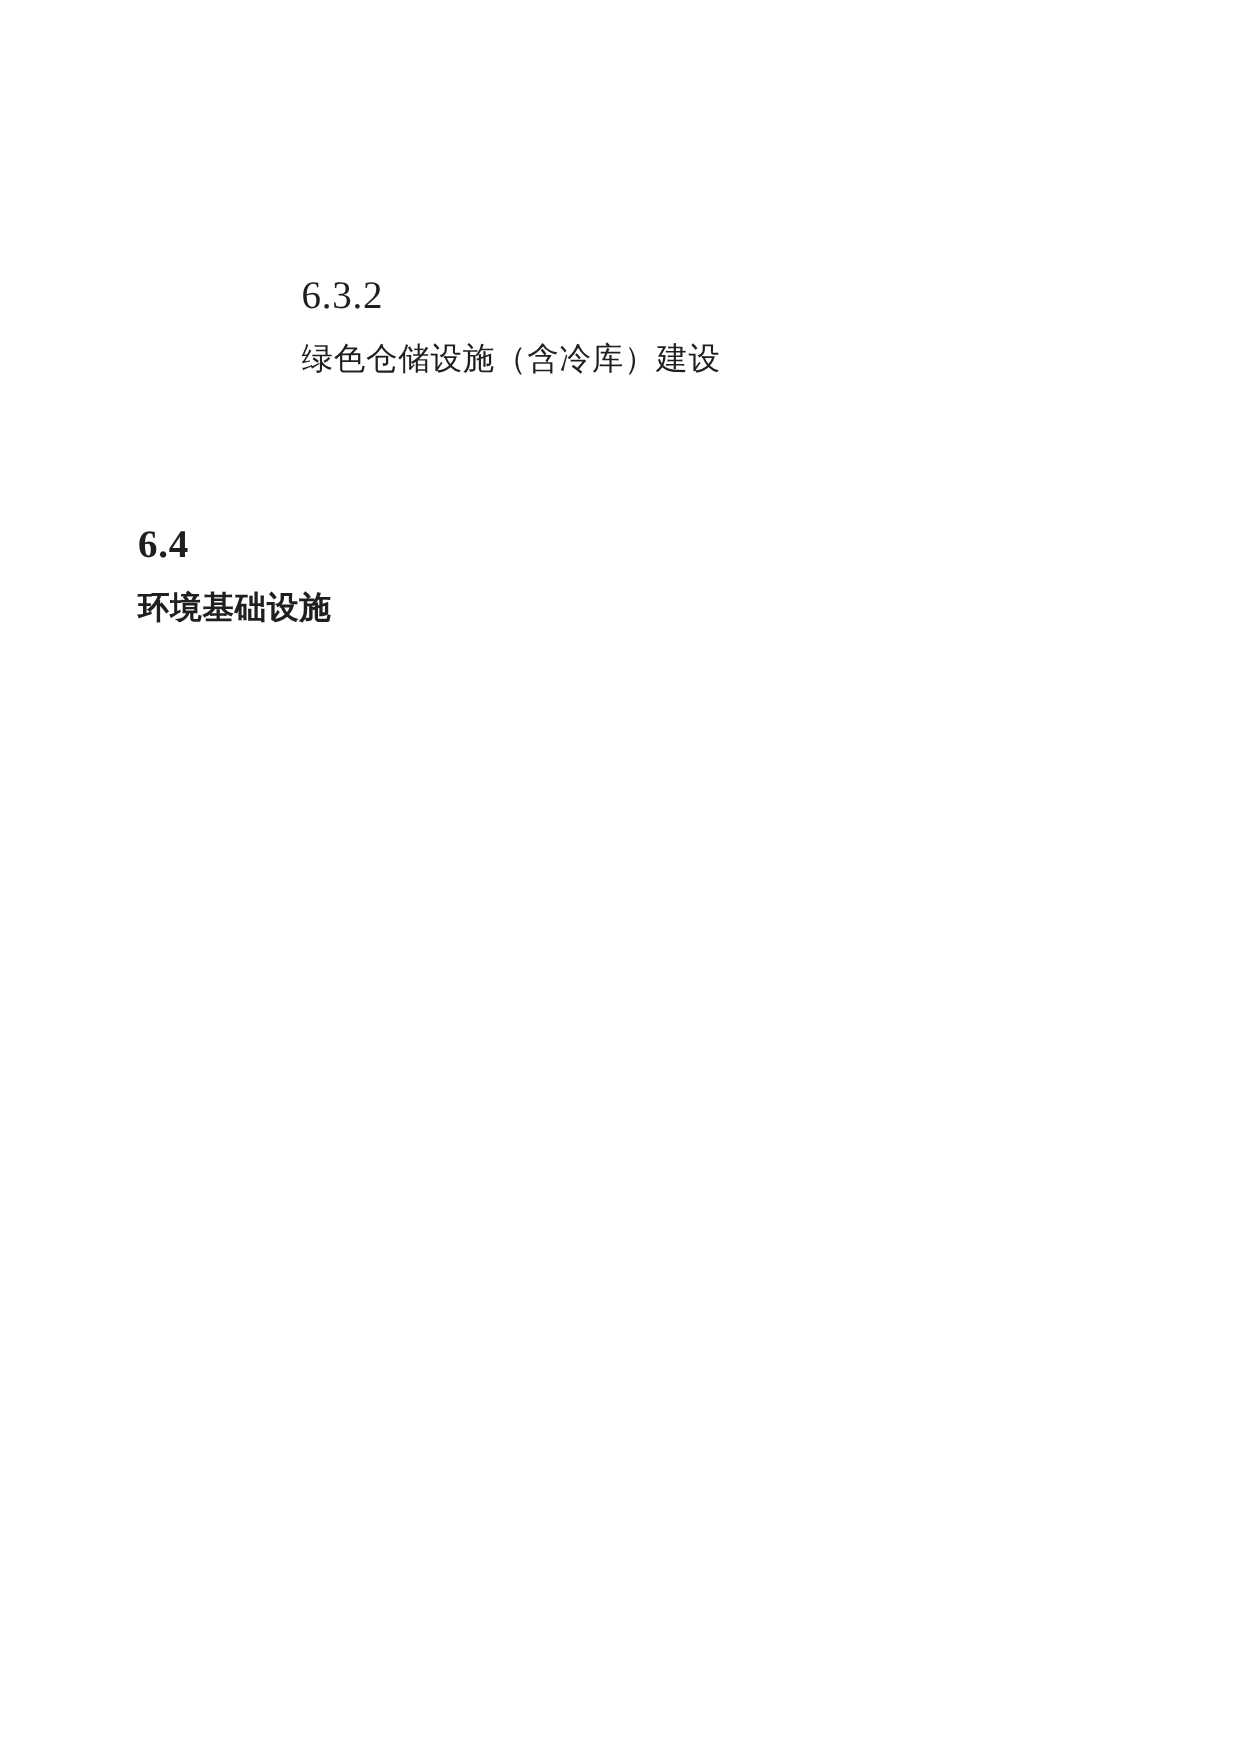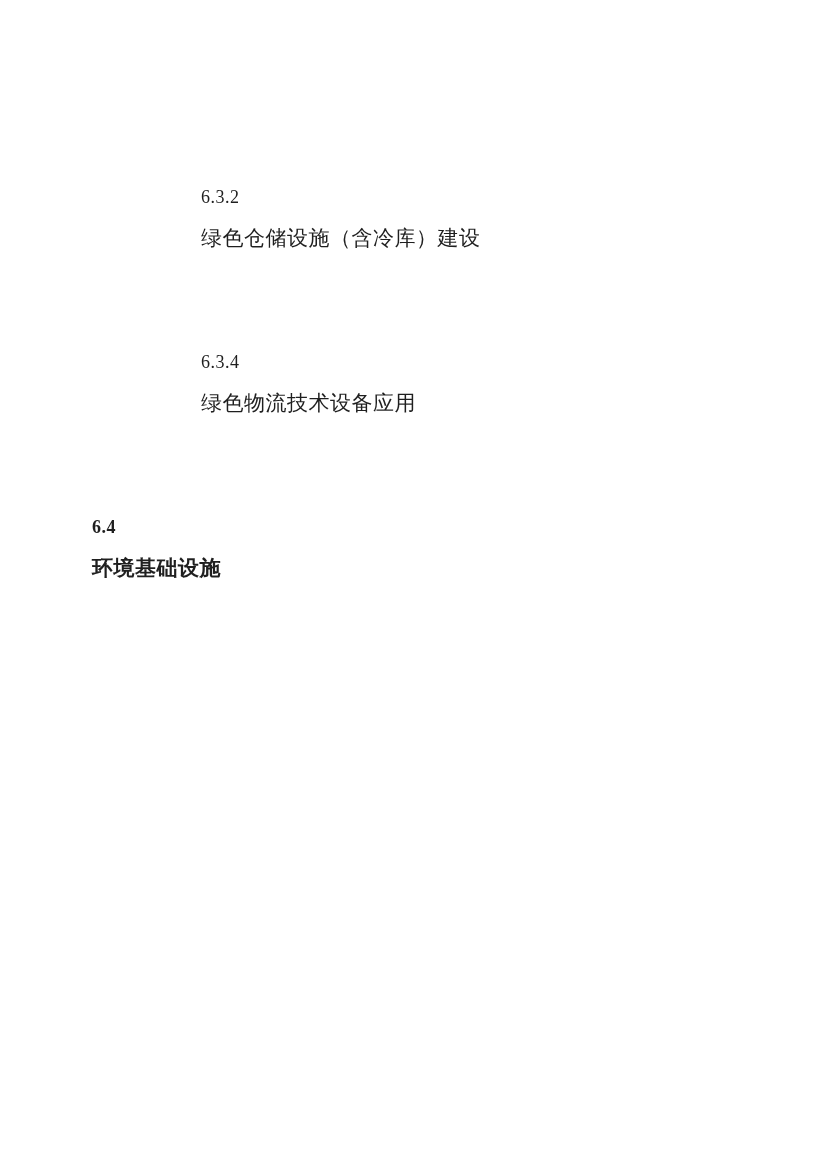--- a/index.html
+++ b/index.html
@@ -24,44 +24,40 @@
     padding-top: 135px;
   }
   .line {
     line-height: 41px;
     font-size: 21px;
     white-space: pre;
   }
   .line.level2 { padding-left: 71px; font-weight: bold; }
   .line.level3 { padding-left: 180px; }
   .num {
-    font-size: 18px;
+    font-size: 26px;
     letter-spacing: 0.5px;
   }
   .level3 .num { margin-right: 13px; }
   .level2 .num { margin-right: 3px; }
   .txt {
     letter-spacing: 0.5px;
   }
 </style>
 </head>
 <body>
 
 <div class="page">
   <div class="content" id="catalog-list">
   <div class="line level3">
     <span class="num">6.3.2</span>
     <span class="txt">绿色仓储设施（含冷库）建设</span>
   </div>
 
 
-  <div class="line level3">
-    <span class="num">6.3.4</span>
-    <span class="txt">绿色物流技术设备应用</span>
-  </div>
 
   <div class="line level2">
     <span class="num">6.4</span>
     <span class="txt">环境基础设施</span>
   </div>
 
 
 
   <div class="line level3">
     

